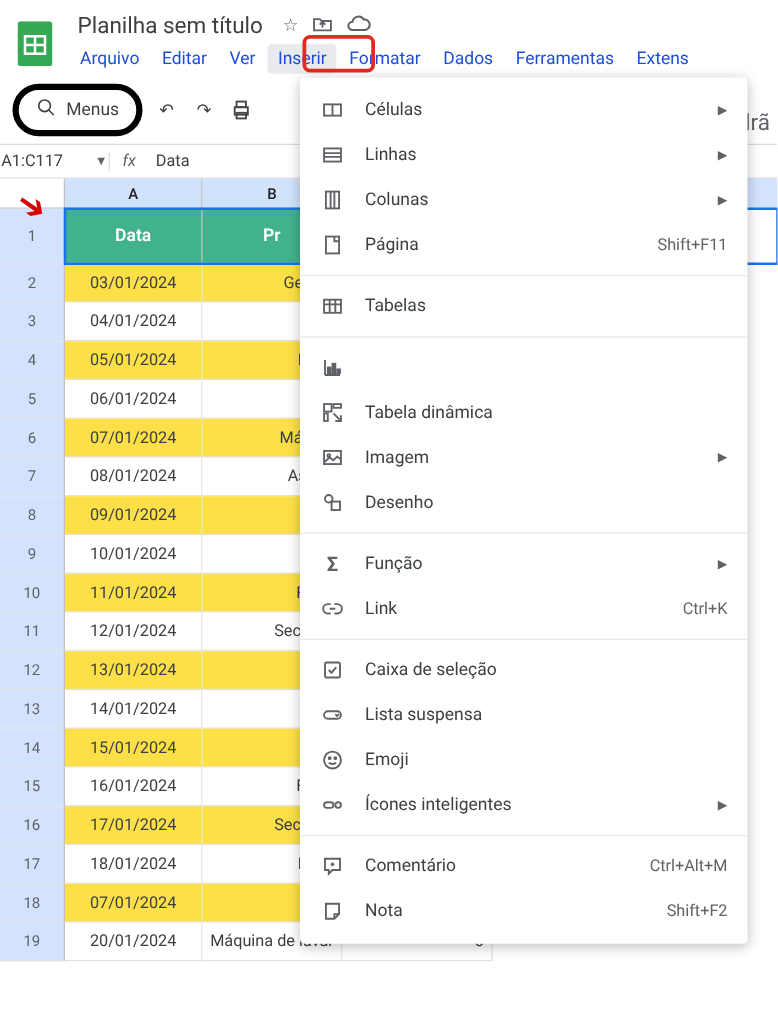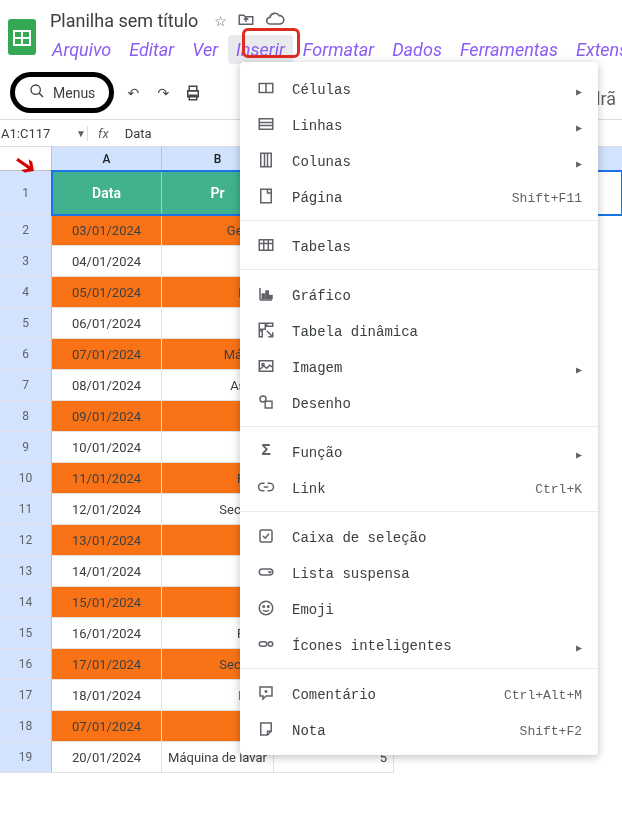--- a/index.html
+++ b/index.html
@@ -7,21 +7,21 @@
 
 .titlebar { display: flex; align-items: center; padding: 8px 8px 0 8px; gap: 8px; }
 .logo { width: 40px; height: 40px; display: flex; align-items: center; justify-content: center; }
 .logo svg { width: 28px; height: 36px; }
 .title-area { display: flex; flex-direction: column; flex: 1; }
 .title-row { display: flex; align-items: center; gap: 10px; }
 .doc-title { font-size: 18px; color: #3c4043; padding: 2px 6px; }
 .title-icon { color: #5f6368; cursor: pointer; }
 
 .menubar { display: flex; gap: 2px; padding: 2px 0; }
-.menu-item { padding: 4px 8px; font-size: 18px; color: #8b5cf6; cursor: pointer; border-radius: 4px; font-style: italic; }
+.menu-item { padding: 4px 8px; font-size: 14px; color: #1d4ed8; cursor: pointer; border-radius: 4px; }
 .menu-item.active { background: #e8eaed; }
 
 .highlight-box-menu { position: absolute; border: 3px solid #e02b20; border-radius: 6px; pointer-events: none; }
 .highlight-insert { top: 28px; left: 242px; width: 58px; height: 30px; }
 .highlight-pivot { top: 322px; left: 247px; width: 168px; height: 38px; }
 
 .toolbar-row { display: flex; align-items: center; gap: 8px; padding: 6px 10px; }
 .search-btn { display: flex; align-items: center; gap: 8px; border: 5px solid #000000; border-radius: 24px; padding: 6px 14px; background: #fff; cursor: pointer; }
 .tb-icon { width: 22px; height: 22px; display: flex; align-items: center; justify-content: center; color: #444746; cursor: pointer; border-radius: 4px; }
 
@@ -42,28 +42,28 @@
 .col-headers { display: flex; height: 24px; background: #d3e3fd; }
 .col-h { display: flex; align-items: center; justify-content: center; font-size: 12px; color: #202124; font-weight: 500; border-right: 1px solid #c0c0c0; border-bottom: 1px solid #c0c0c0; background: #d1e2fc; }
 .col-a { width: 110px; }
 .col-b { width: 112px; }
 .col-c { width: 120px; }
 
 .data-rows { }
 .header-row { display: flex; height: 44px; }
 .header-cell { display: flex; align-items: center; justify-content: center; background: #41b28d; color: #fff; font-weight: 600; font-size: 14px; border-right: 1px solid #c0c0c0; border-bottom: 1px solid #c0c0c0; }
 .data-row { display: flex; height: 31px; }
-.cell { display: flex; align-items: center; padding: 0 6px; border-right: 1px solid #e1e1e1; border-bottom: 1px solid #e1e1e1; font-size: 13px; background: #f97316; }
+.cell { display: flex; align-items: center; padding: 0 6px; border-right: 1px solid #e1e1e1; border-bottom: 1px solid #e1e1e1; font-size: 13px; background: #fde047; }
 .data-row.alt .cell { background: #fff; }
 .cell.center { justify-content: center; }
 .cell.right { justify-content: flex-end; }
 .sel-border { outline: 2px solid #1a73e8; outline-offset: -1px; }
 
 .dropdown { position: absolute; top: 62px; left: 240px; width: 358px; background: #fff; border-radius: 4px; box-shadow: 0 2px 10px rgba(0,0,0,0.25); padding: 8px 0; z-index: 10; }
-.dd-item { display: flex; align-items: flex-end; padding: 8px 16px; gap: 16px; cursor: pointer; font-size: 14px; color: #3c4043; font-family: Liberation Mono, monospace; }
+.dd-item { display: flex; align-items: center; padding: 8px 16px; gap: 16px; cursor: pointer; font-size: 14px; color: #3c4043; }
 .dd-icon { width: 20px; height: 20px; display: flex; align-items: center; justify-content: center; color: #5f6368; flex-shrink: 0; }
 .dd-label { flex: 1; }
 .dd-shortcut { color: #5f6368; font-size: 13px; }
 .dd-arrow { color: #5f6368; font-size: 10px; }
 .dd-divider { height: 1px; background: #e8eaed; margin: 6px 0; }
 
 .clip-text { color: #5f6368; position: absolute; top: 88px; right: 6px; font-size: 18px; text-align: right;}
 </style>
 </head>
 <body>
@@ -324,21 +324,20 @@
     <div class="dd-item">
       <span class="dd-icon">
         <svg width="18" height="18" viewBox="0 0 24 24" fill="none" stroke="currentColor" stroke-width="2">
           <line x1="4" y1="20" x2="4" y2="4"></line>
           <line x1="4" y1="20" x2="20" y2="20"></line>
           <rect x="7" y="12" width="3" height="6" fill="currentColor"></rect>
           <rect x="12" y="8" width="3" height="10" fill="currentColor"></rect>
           <rect x="17" y="14" width="3" height="4" fill="currentColor"></rect>
         </svg>
       </span>
-      <span class="dd-label">Gráfico</span>
     </div>
     <div class="dd-item">
       <span class="dd-icon">
         <svg width="18" height="18" viewBox="0 0 24 24" fill="none" stroke="currentColor" stroke-width="2">
           <rect x="3" y="3" width="8" height="8"></rect>
           <rect x="13" y="3" width="8" height="4"></rect>
           <rect x="3" y="13" width="4" height="8"></rect>
           <path d="M13 13 L21 21 M21 15 L21 21 L15 21"></path>
         </svg>
       </span>

